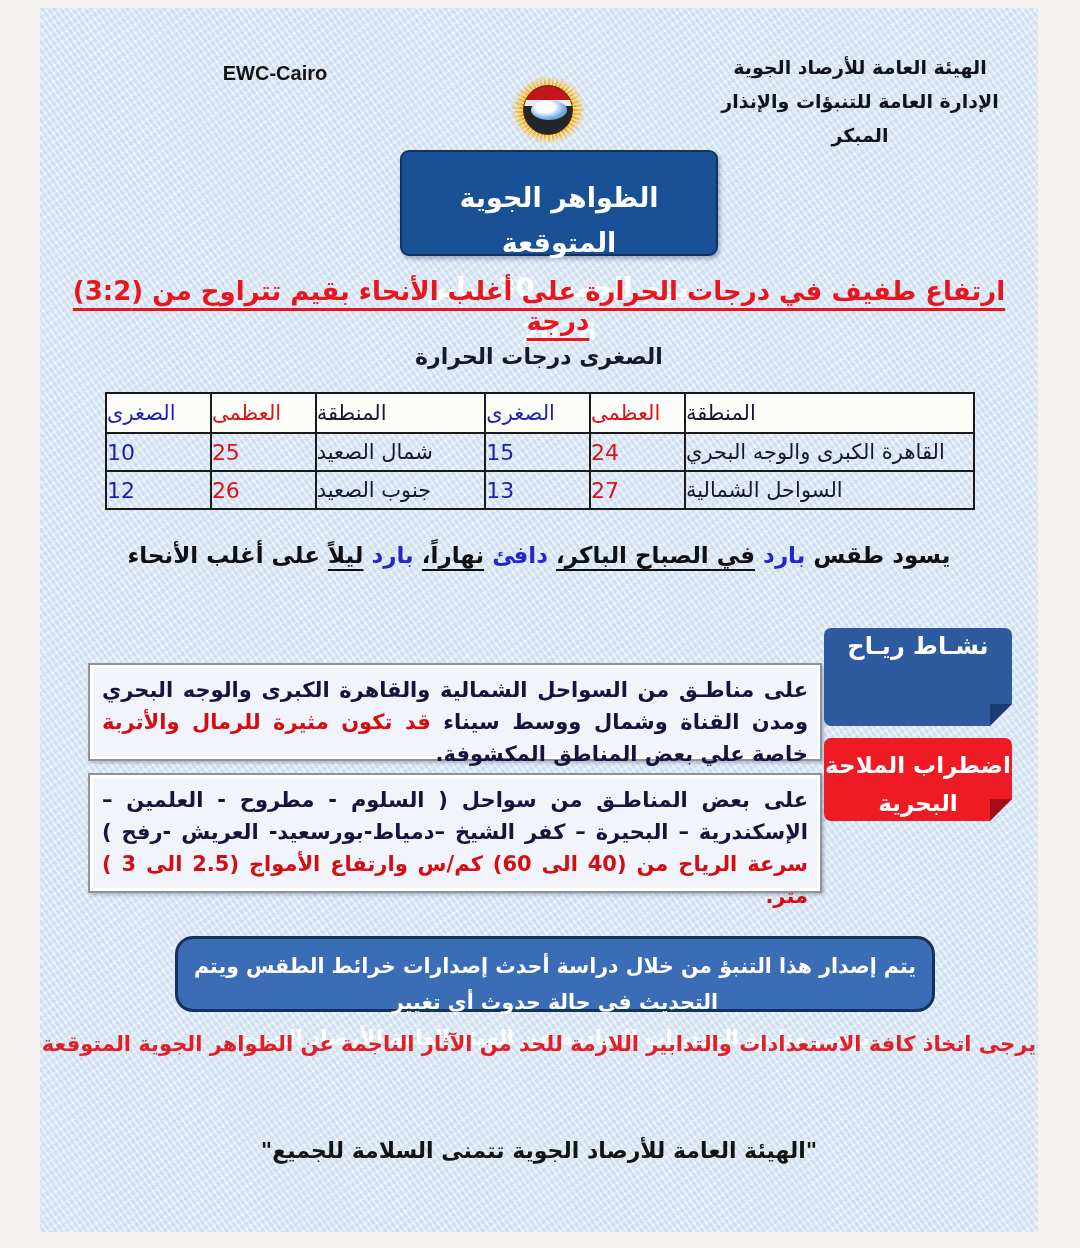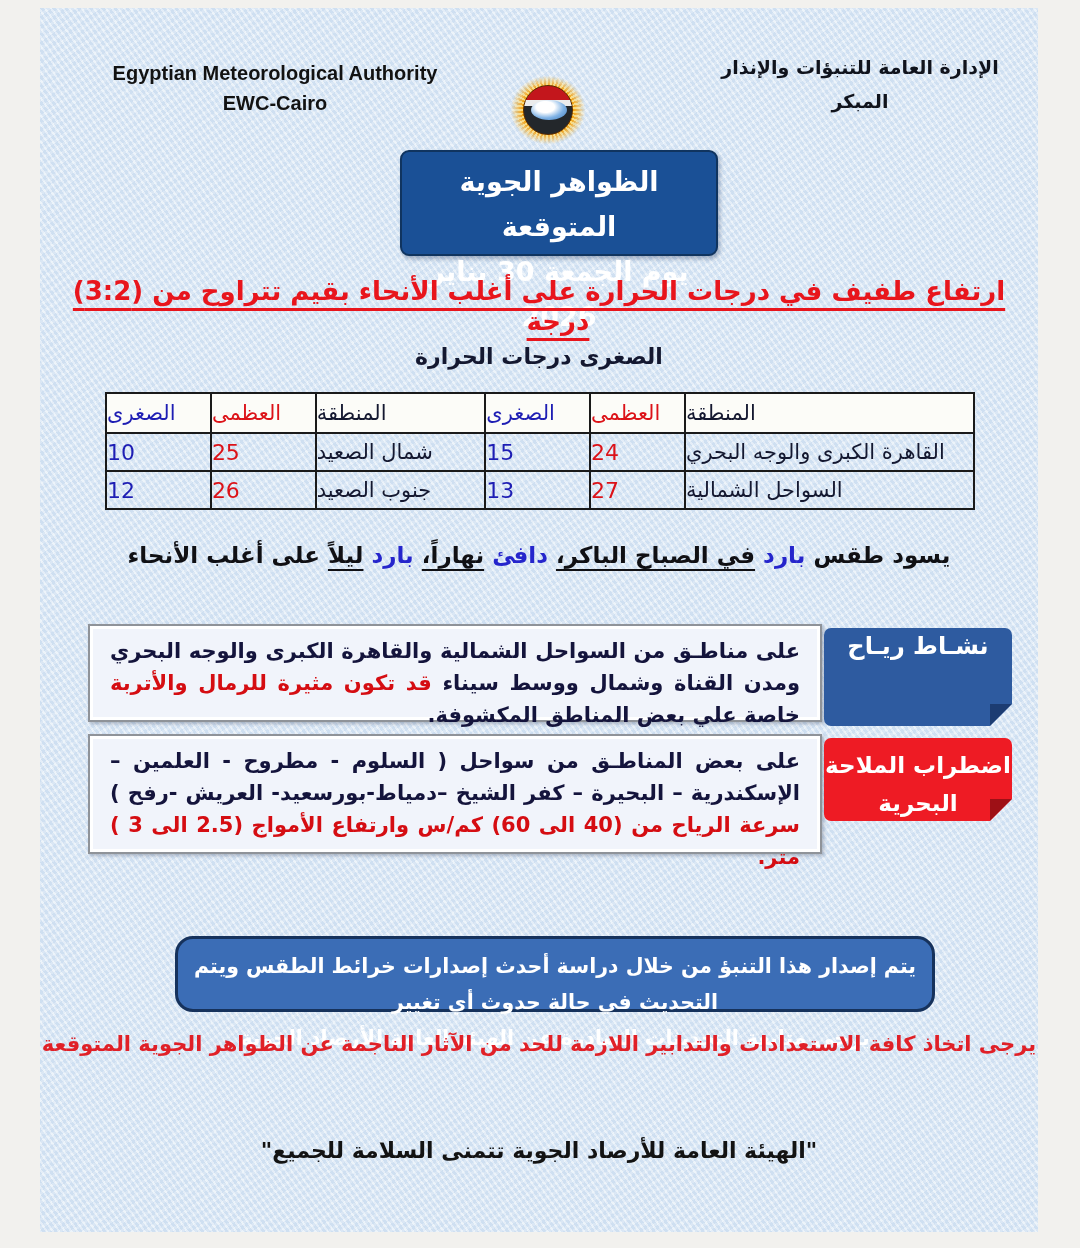--- a/index.html
+++ b/index.html
@@ -28,21 +28,21 @@
     mask:radial-gradient(closest-side, #000 52%, rgba(0,0,0,.55) 64%, transparent 78%); }
   .globe { position:absolute; left:23px; top:19px; width:50px; height:50px; border-radius:50%;
     overflow:hidden; border:1px solid #5a2a00;
     background:linear-gradient(180deg, #c3161c 0 30%, #ececec 30% 42%, #23272b 42% 100%); }
   .cloud { position:absolute; left:7px; top:14px; width:36px; height:20px; border-radius:50%;
     background:radial-gradient(ellipse at 40% 35%, #ffffff 0 30%, #7fb2e5 60%, #3c78b8 100%); }
 
   
   .title-box { left:360px; top:142px; width:318px; height:106px; background:#1a5096;
     border:2px solid #10345f; border-radius:9px; color:#fff; text-align:center;
-    font-weight:bold; font-size:27px; line-height:45px; padding-top:7px; direction:rtl;
+    font-weight:bold; font-size:27px; line-height:45px; padding-top:23px; direction:rtl;
     box-shadow:2px 3px 4px rgba(40,60,100,.35); }
 
   
   .headline { left:0; top:268px; width:100%; text-align:center; direction:rtl;
     color:#e8151c; font-size:26px; font-weight:bold; }
   .headline .hl { text-decoration:underline; text-decoration-thickness:2.5px; text-underline-offset:8px;margin-left:38px; }
   .subtitle { left:0; top:336px; width:100%; text-align:center; direction:rtl;
     color:#141830; font-size:22px; font-weight:bold; }
 
   
@@ -57,22 +57,22 @@
 
   
   .summary { left:0; top:534px; width:100%; text-align:center; direction:rtl;
     font-size:23px; font-weight:bold; color:#101014; }
   .blue { color:#2525cc; }
   .u { text-decoration:underline; text-decoration-thickness:2px; text-underline-offset:6px; }
 
   
   .panel-text { left:48px; width:734px; background:#f1f4fb; border:2px solid #8f9399;
     box-shadow:inset 0 0 0 3px #ffffff, 2px 2px 3px rgba(110,120,140,.45);
-    padding:9px 20px; direction:rtl; font-weight:bold; font-size:21px; line-height:32px;
-    color:#14143c; text-align:justify; }
+    padding:9px 12px; direction:rtl; font-weight:bold; font-size:21px; line-height:32px;
+    color:#14143c; text-align:justify;margin-top:39px; }
   .wind-text { top:616px; height:98px; }
   .marine-text { top:726px; height:120px; }
   .red-seg { color:#d50d12; }
 
   
   .label { position:absolute; left:784px; width:188px; color:#fff; font-weight:bold;
     text-align:center; direction:rtl; border-radius:7px;
     clip-path:polygon(0 0, 100% 0, 100% calc(100% - 22px), calc(100% - 22px) 100%, 0 100%); }
   .label::after { content:""; position:absolute; right:0; bottom:0; width:22px; height:22px;
     clip-path:polygon(0 0, 100% 0, 0 100%); }
@@ -91,32 +91,32 @@
   .footer { left:0; top:1130px; width:100%; text-align:center; direction:rtl;
     color:#131313; font-size:22px; font-weight:bold; }
 </style>
 </head>
 <body>
 
 <div class="canvas">
   <div class="doc">
 
     <div class="abs hdr-left">
-      <div>Egyptian Meteorological Authority</div>
       <div>EWC-Cairo</div>
     </div>
 
     <div class="abs logo">
       <div class="rays"></div>
       <div class="globe">
         <div class="cloud"></div>
       </div>
     </div>
 
     <div class="abs hdr-right">
+      <div>الهيئة العامة للأرصاد الجوية</div>
       <div>الإدارة العامة للتنبؤات والإنذار المبكر</div>
     </div>
 
     <div class="abs title-box">
       <div>الظواهر الجوية المتوقعة</div>
       <div>يوم الجمعة 30 يناير 2026</div>
     </div>
 
     <div class="abs headline">
       <span class="hl">ارتفاع طفيف في درجات الحرارة على أغلب الأنحاء بقيم تتراوح من (3:2) درجة</span>

